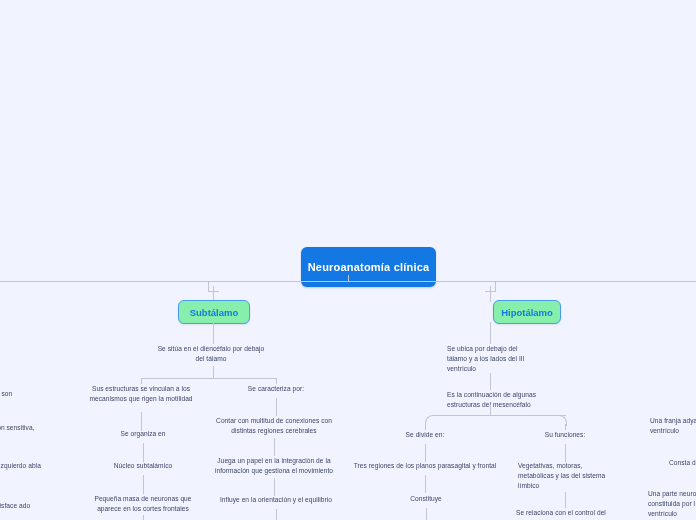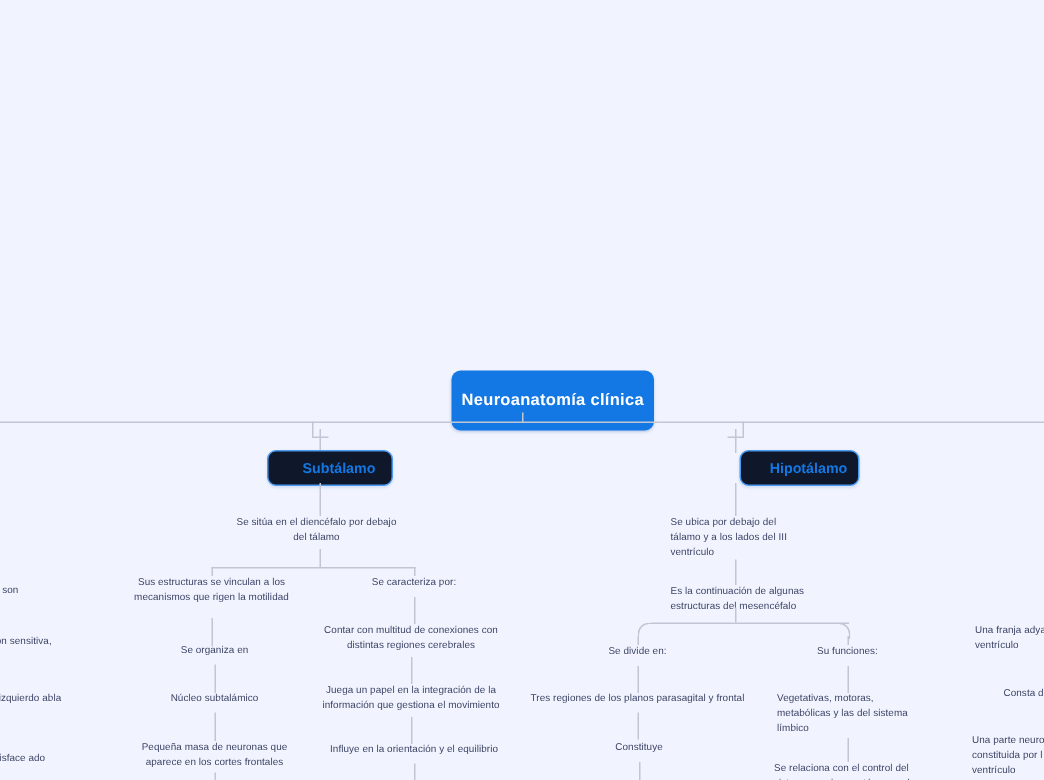--- a/index.html
+++ b/index.html
@@ -45,32 +45,31 @@
     letter-spacing: 0.2px;
     border-radius: 6px;
     display: flex;
     align-items: center;
     justify-content: center;
     white-space: nowrap;
     box-shadow: 0 1px 2px rgba(20,80,170,0.25);
   }
   .branch-node {
     position: absolute;
-    background: #0f172a;
+    background: #86efac;
     color: #1478e4;
     font-weight: bold;
     font-size: 9.5px;
     border: 1.5px solid #4a9af0;
     border-radius: 6px;
     display: flex;
     align-items: center;
     justify-content: center;
     white-space: nowrap;
     box-shadow: 0 1px 2px rgba(20,80,170,0.12);
-    padding-left: 12px;
   }
   .leaf {
     position: absolute;
     color: #3d4466;
     font-size: 6.6px;
     line-height: 1.5;
     letter-spacing: 0.05px;
   }
   .leaf.c  { text-align: center; transform: translateX(-50%); }
   .leaf.l  { text-align: left; }

